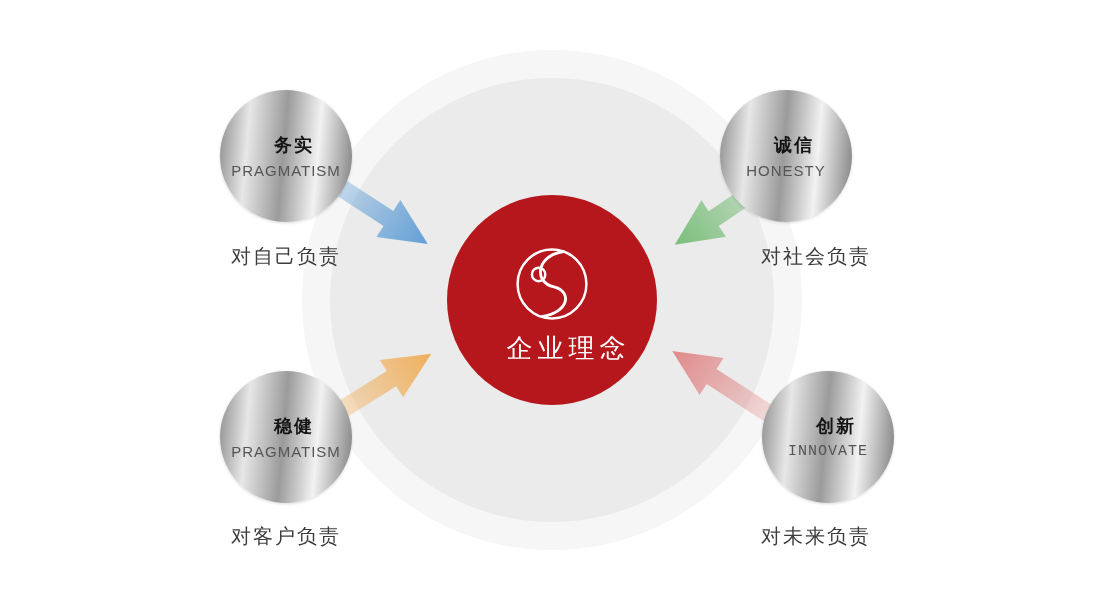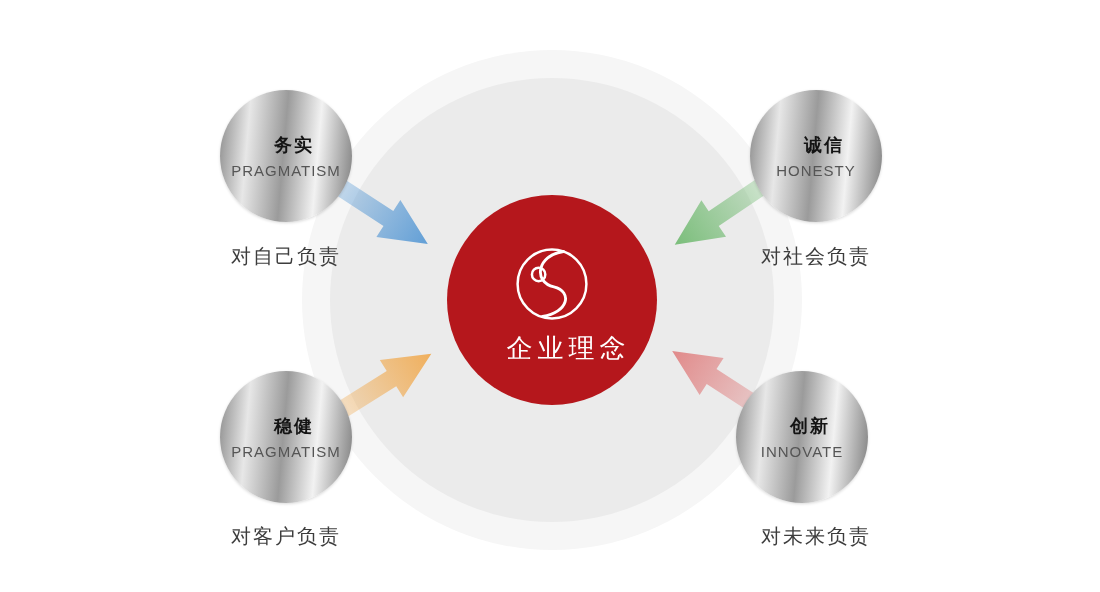--- a/index.html
+++ b/index.html
@@ -25,23 +25,23 @@
   .node-circle{
     position:absolute;width:132px;height:132px;border-radius:50%;
     background:linear-gradient(95deg,#8a8a8a 0%,#e7e7e7 22%,#9b9b9b 48%,#f2f2f2 72%,#7d7d7d 100%);
     display:flex;flex-direction:column;align-items:center;justify-content:center;
     box-shadow:0 1px 3px rgba(0,0,0,0.15);
   }
   .node-circle .cn{font-size:18px;font-weight:bold;color:#141414;letter-spacing:2px;margin-left:16px;}
   .node-circle .en{font-size:15px;color:#555555;letter-spacing:1px;margin-top:5px;}
 
   .pos-0{left:220px;top:90px;}
-  .pos-1{left:750px;top:90px;}
+  .pos-1{left:720px;top:90px;}
   .pos-2{left:220px;top:371px;}
-  .pos-3{left:736px;top:371px;}
+  .pos-3{left:762px;top:371px;font-family:Liberation Mono, monospace;}
 
   .node-label{
     position:absolute;width:220px;text-align:center;
     font-size:20px;color:#3d3d3d;letter-spacing:2px;
   }
   .label-0{left:176px;top:243px;}
   .label-1{left:706px;top:243px;}
   .label-2{left:176px;top:523px;}
   .label-3{left:706px;top:523px;}
 

